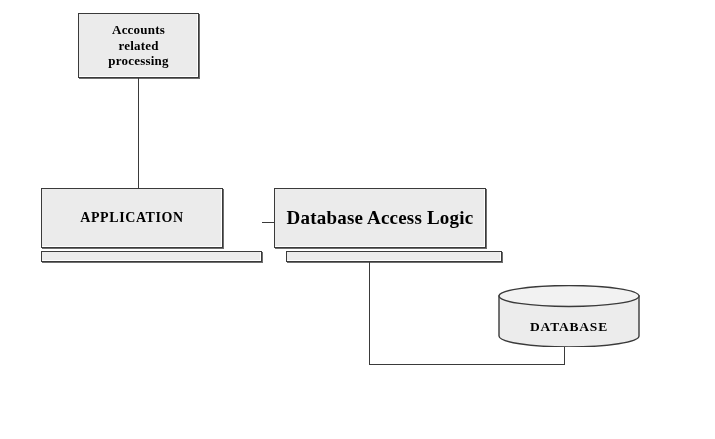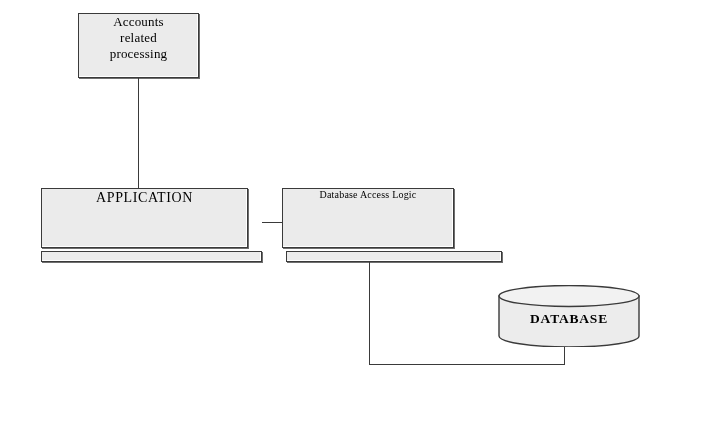--- a/index.html
+++ b/index.html
@@ -19,47 +19,48 @@
   
   .node {
     position: absolute;
     box-sizing: border-box;
     background: #ebebeb;
     border: 1px solid #3a3a3a;
     box-shadow: inset -1px -1px 0 #ffffff, 1px 1px 0 #6e6e6e;
     display: flex;
     flex-direction: column;
     align-items: center;
+    justify-content: center;
     text-align: center;
     color: #000000;
-    font-weight: normal;
+    font-weight: bold;
     line-height: 1.22;
     letter-spacing: 0.2px;
   }
 
   .node .line { display: block; white-space: nowrap; }
 
   
   #accounts-box {
     left: 78px;  top: 13px;
     width: 121px; height: 65px;
     font-size: 13px;
   }
 
   #application-box {
     left: 41px;  top: 188px;
-    width: 207px; height: 60px;
+    width: 182px; height: 60px;
     font-size: 13.5px;
   }
   #application-box .line.title { font-size: 14px; letter-spacing: 0.6px; }
 
   #dbaccess-box {
-    left: 282px; top: 188px;
-    width: 172px; height: 60px;
-    font-size: 10px;
+    left: 274px; top: 188px;
+    width: 212px; height: 60px;
+    font-size: 19px;
   }
 
   
   .strip {
     position: absolute;
     box-sizing: border-box;
     background: #ebebeb;
     border: 1px solid #3a3a3a;
     box-shadow: inset -1px -1px 0 #ffffff, 1px 1px 0 #6e6e6e;
   }
@@ -68,21 +69,21 @@
 
   
   #database-cylinder {
     position: absolute;
     left: 498px; top: 285px;
     width: 142px; height: 62px;
   }
   #database-cylinder svg { display: block; }
   #database-label {
     position: absolute;
-    left: 0; top: 0;
+    left: 0; top: 8px;
     width: 142px; height: 62px;
     display: flex; align-items: center; justify-content: center;
     font-size: 13.5px;
     font-weight: bold;
     letter-spacing: 0.8px;
     color: #000000;
     padding-top: 6px;
     box-sizing: border-box;
   }
 

